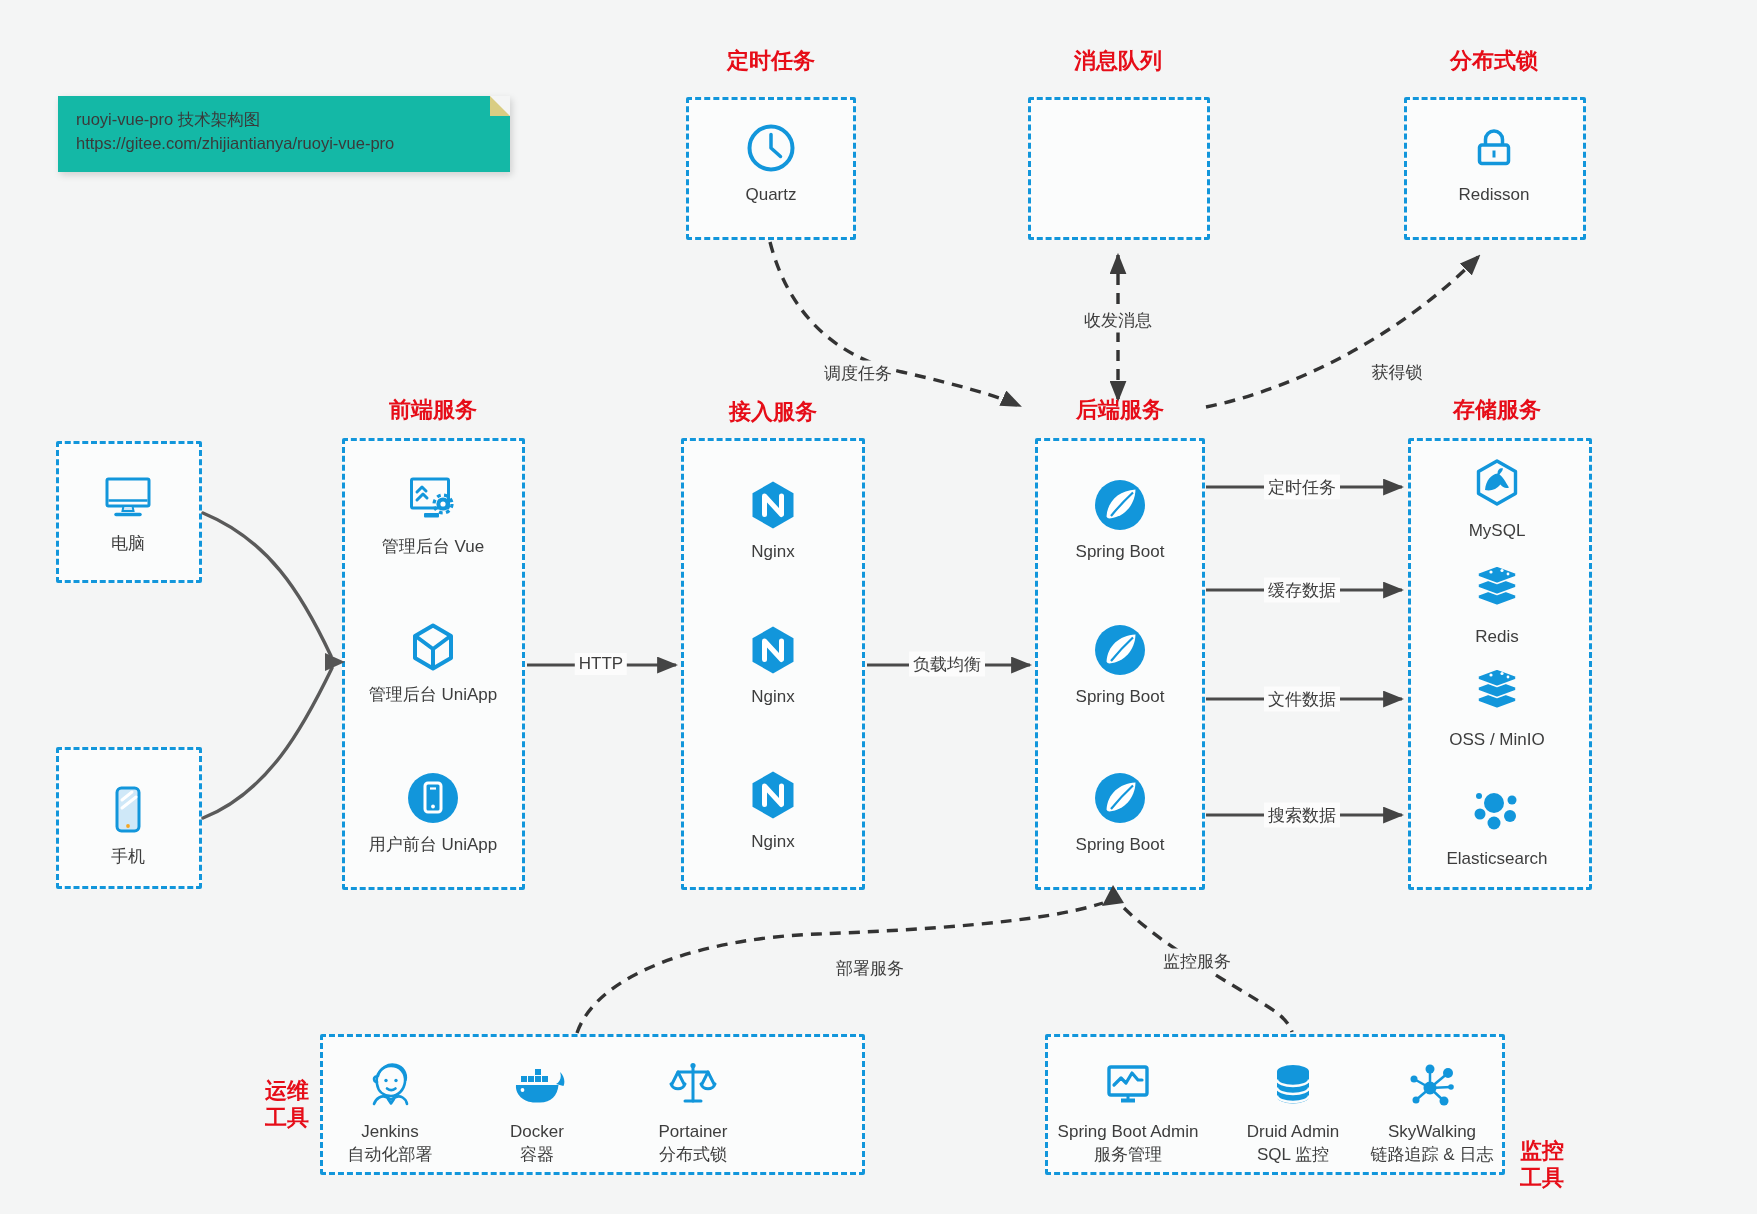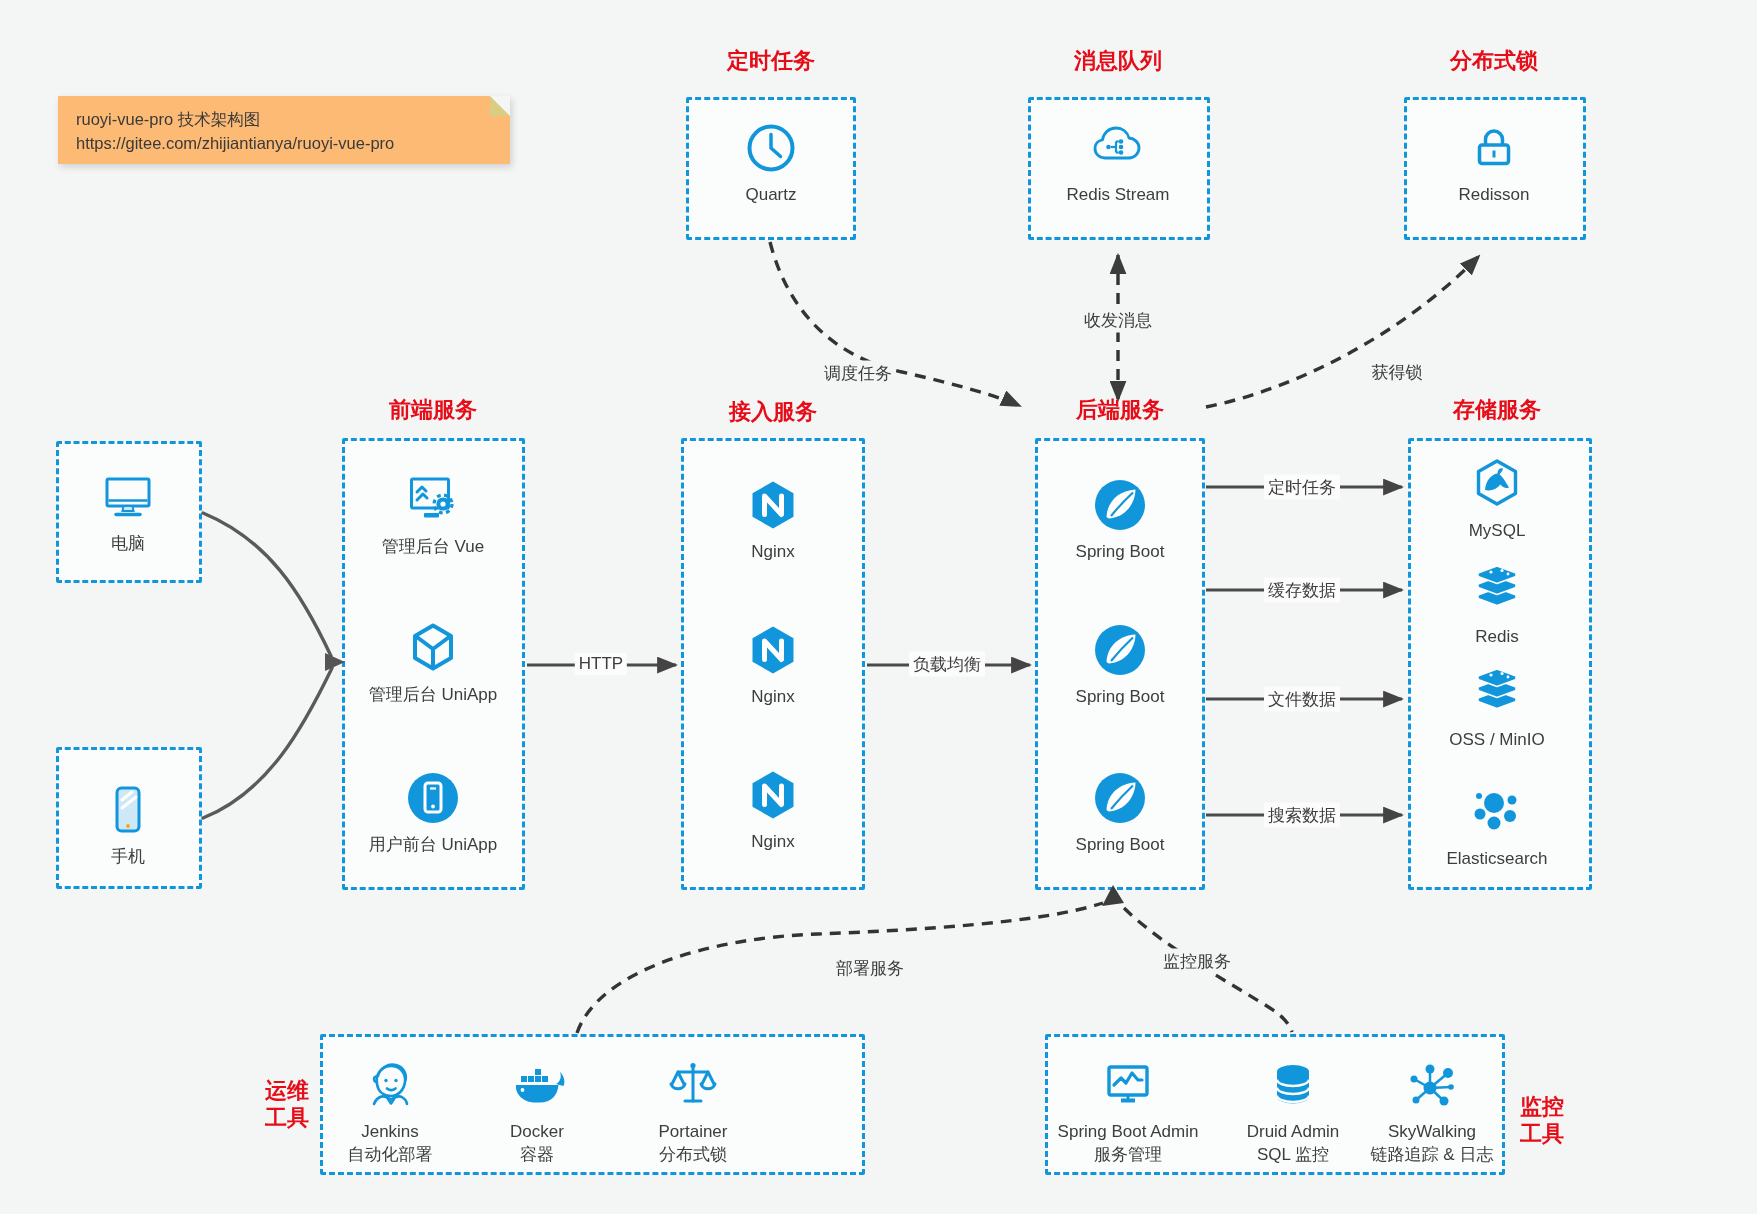--- a/index.html
+++ b/index.html
@@ -7,21 +7,21 @@
   .canvas{position:relative;width:1757px;height:1214px;background:#f4f5f5;overflow:hidden;}
   .overlay{position:absolute;left:0;top:0;z-index:2;}
   .box{position:absolute;border:3px dashed #1296db;background:#fbfcfc;border-radius:2px;z-index:1;box-sizing:border-box;}
   .title{position:absolute;transform:translate(-50%,-50%);color:#e60d18;font-weight:bold;font-size:22px;white-space:nowrap;z-index:3;}
   .title2{text-align:center;line-height:27px;}
   .node{position:absolute;transform:translateX(-50%);display:flex;flex-direction:column;align-items:center;z-index:3;width:200px;justify-content:space-between;}
   .node .lbl{margin-top:7px;font-size:17px;color:#3d3d3d;white-space:nowrap;line-height:23px;text-align:center;}
   .node .sub{font-size:17px;color:#3d3d3d;white-space:nowrap;line-height:23px;}
   .edge-label{position:absolute;transform:translate(-50%,-50%);font-size:17px;color:#3d3d3d;white-space:nowrap;z-index:3;padding:1px 4px;background:#f4f5f5;}
   .edge-label.onwhite{background:#fcfcfc;}
-  .note{position:absolute;left:58px;top:96px;width:452px;height:68px;background:#fdba74;z-index:3;box-shadow:2px 3px 7px rgba(0,0,0,0.15);}
+  .note{position:absolute;left:58px;top:96px;width:452px;height:76px;background:#14b8a6;z-index:3;box-shadow:2px 3px 7px rgba(0,0,0,0.15);}
   .note-text{padding:11px 0 0 18px;font-size:16.5px;color:#3a3a3a;line-height:24px;}
   .note-fold{position:absolute;right:0;top:0;width:0;height:0;border-top:20px solid #f4f5f5;border-left:20px solid #d9cd83;}
   svg{display:block;}
 </style>
 </head>
 <body>
 
 <div class="canvas">
 
   <div class="box" style="left:686px;top:97px;width:170px;height:143px;"></div>
@@ -83,51 +83,33 @@
   <div class="title" style="left:1118px;top:61px;">消息队列</div>
   <div class="title" style="left:1494px;top:61px;">分布式锁</div>
   <div class="title" style="left:433px;top:410px;">前端服务</div>
   <div class="title" style="left:773px;top:412px;">接入服务</div>
   <div class="title" style="left:1120px;top:410px;">后端服务</div>
   <div class="title" style="left:1497px;top:410px;">存储服务</div>
   <div class="title title2" style="left:287px;top:1104px;">
     <div>运维</div>
     <div>工具</div>
   </div>
-  <div class="title title2" style="left:1542px;top:1120px;text-align:center;">
+  <div class="title title2" style="left:1542px;top:1164px;text-align:center;">
     <div>监控</div>
     <div>工具</div>
   </div>
 
   <div class="node" style="left:771px;top:120px;">
     <svg width="56" height="56" viewBox="0 0 56 56">
       <circle cx="28" cy="28" r="21.5" fill="none" stroke="#1296db" stroke-width="4"></circle>
       <path d="M28,28 V14.5 M28,28 L37.5,36.5" stroke="#1296db" stroke-width="3.5" fill="none" stroke-linecap="round"></path>
     </svg>
     <div class="lbl">Quartz</div>
   </div>
 
-  <div class="node" style="left:1118px;top:120px;">
-    <svg width="56" height="56" viewBox="0 0 56 56">
-      <path d="M15,38 C9,38 5,33.5 5,28.5 C5,24 8,20.5 12.5,19.8 C13.5,13 19,8 26,8 C32.5,8 37.5,12 39,18 C44.5,18.5 49,22.5 49,28 C49,33.5 44.5,38 39,38 Z" fill="none" stroke="#1296db" stroke-width="2.8" stroke-linejoin="round"></path>
-      <g stroke="#1296db" stroke-width="2.2" fill="none">
-        <line x1="21" y1="27" x2="26" y2="27"></line>
-          <line x1="26" y1="21.5" x2="26" y2="32.5"></line>
-        <line x1="26" y1="21.5" x2="28.7" y2="21.5"></line>
-          <line x1="26" y1="32.5" x2="28.7" y2="32.5"></line>
-      </g>
-      <g fill="#1296db">
-        <circle cx="18.5" cy="27" r="2.3"></circle>
-          <circle cx="31" cy="21.5" r="2.3"></circle>
-          <circle cx="31" cy="27" r="2.3"></circle>
-          <circle cx="31" cy="32.5" r="2.3"></circle>
-      </g>
-    </svg>
-    <div class="lbl">Redis Stream</div>
-  </div>
 
   <div class="node" style="left:1494px;top:120px;">
     <svg width="56" height="56" viewBox="0 0 56 56">
       <path d="M19.5,25 V19.5 a8.5,8.5 0 0 1 17,0 V25" fill="none" stroke="#1296db" stroke-width="3.5"></path>
       <rect x="13.5" y="25" width="29" height="18.5" rx="2.5" fill="none" stroke="#1296db" stroke-width="3.5"></rect>
       <line x1="28" y1="30.5" x2="28" y2="37.5" stroke="#1296db" stroke-width="3"></line>
     </svg>
     <div class="lbl">Redisson</div>
   </div>
 

